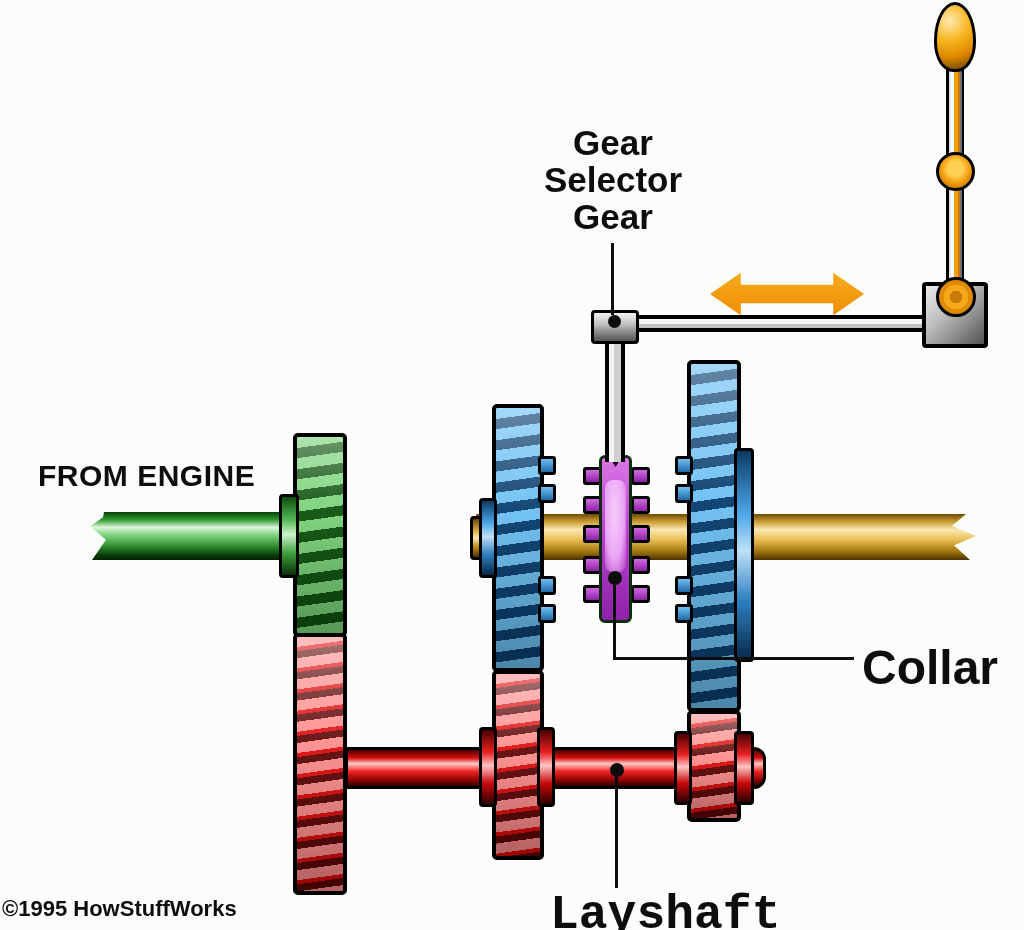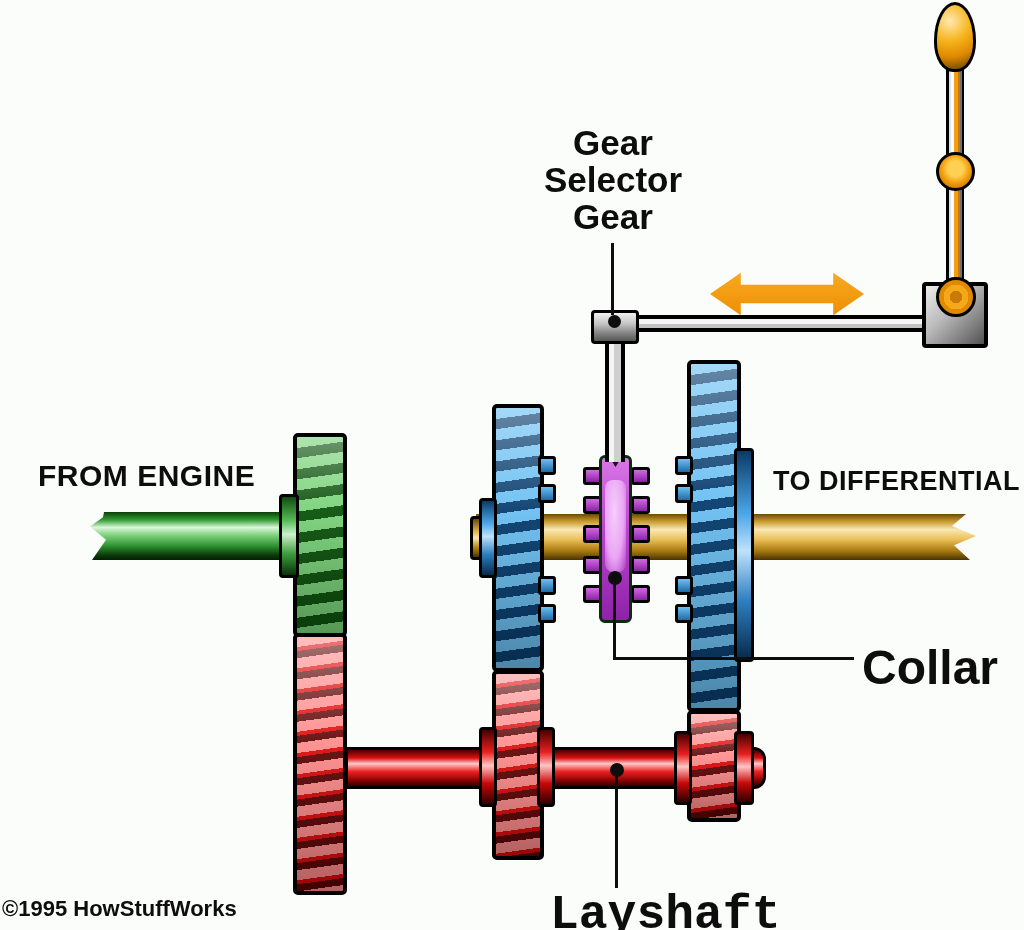--- a/index.html
+++ b/index.html
@@ -158,18 +158,17 @@
   <div class="abs leader" style="left:613px;top:657px;width:241px;height:3px;z-index:7;"></div>
   <div class="abs dot" style="left:610px;top:763px;width:14px;height:14px;z-index:7;"></div>
   <div class="abs leader" style="left:615px;top:770px;width:3px;height:118px;z-index:7;"></div>
 
   <div class="abs lbl lbl-gsf" style="left:490px;top:124px;z-index:8;">
     <div>Gear</div>
     <div>Selector</div>
     <div>Gear</div>
   </div>
   <div class="abs lbl lbl-engine" style="left:38px;top:459px;z-index:8;">FROM ENGINE</div>
-  <div class="abs lbl lbl-diff" style="left:773px;top:466px;z-index:8;">TO DIFFERENTIAL</div>
   <div class="abs lbl lbl-big" style="left:862px;top:640px;z-index:8;">Collar</div>
   <div class="abs lbl lbl-big lbl-center" style="left:550px;top:888px;width:190px;z-index:8;font-family:Liberation Mono, monospace;">Layshaft</div>
   <div class="abs lbl lbl-copy" style="left:2px;top:896px;z-index:8;">©1995 HowStuffWorks</div>
 
 </div>
 
 </body></html>

